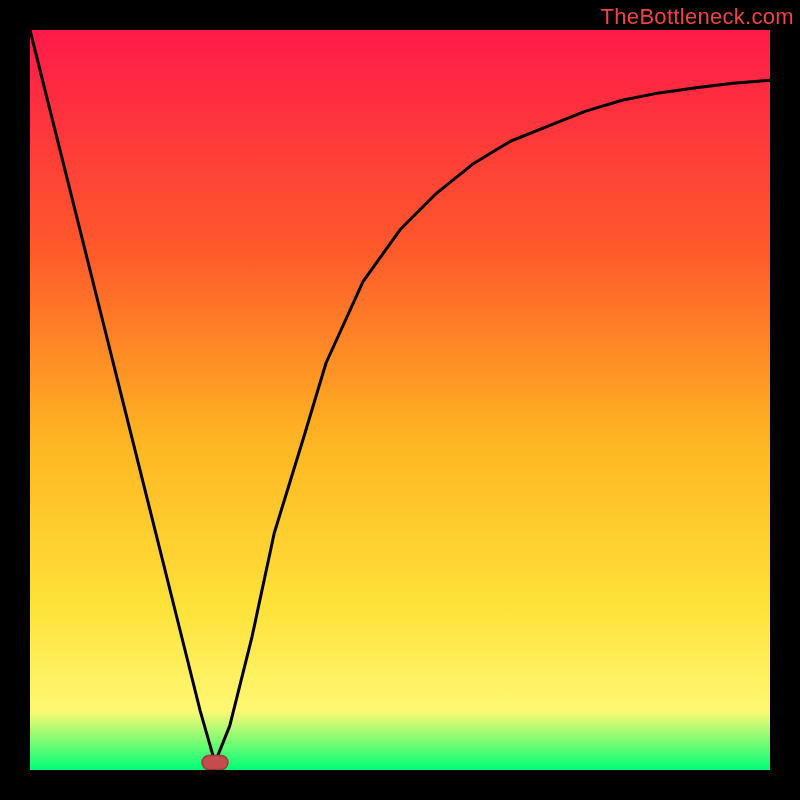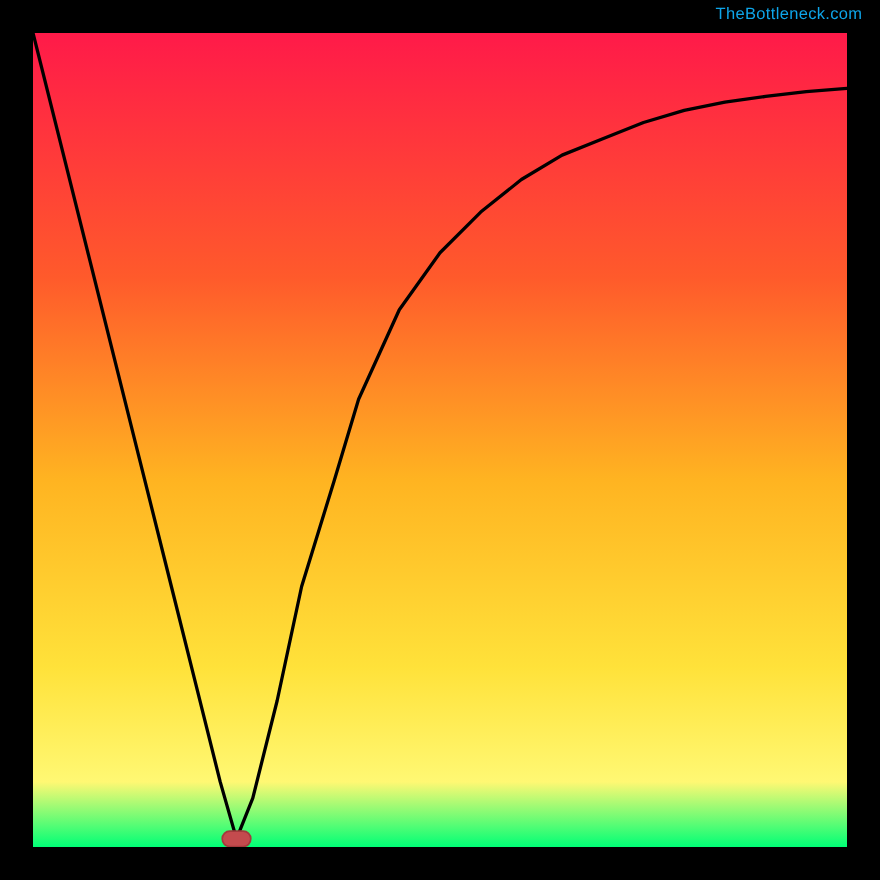--- a/index.html
+++ b/index.html
@@ -13,23 +13,23 @@
   }
   .frame {
     position: relative;
     width: 800px;
     height: 800px;
     background: #000;
   }
   .watermark {
     position: absolute;
     top: 4px;
-    right: 16px;
-    color: #0ea5e9;
-    font-size: 15px;
+    right: 6px;
+    color: #ef4444;
+    font-size: 22px;
     font-weight: 500;
     letter-spacing: 0.3px;
   }
   .plot-area {
     position: absolute;
     left: 30px;
     top: 30px;
     width: 740px;
     height: 740px;
   }

